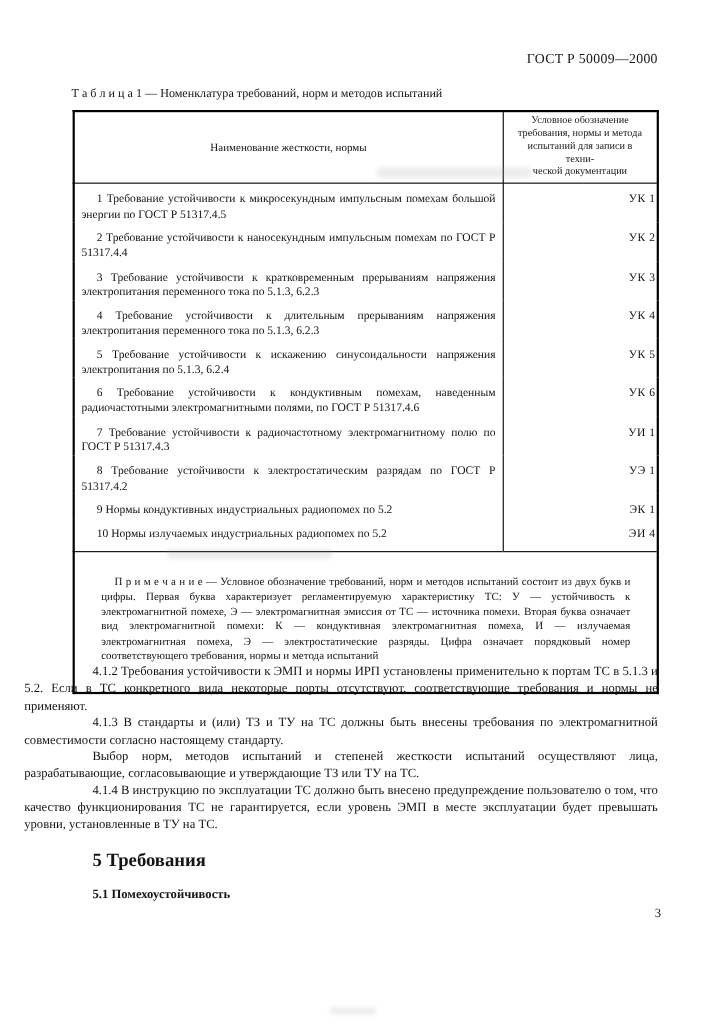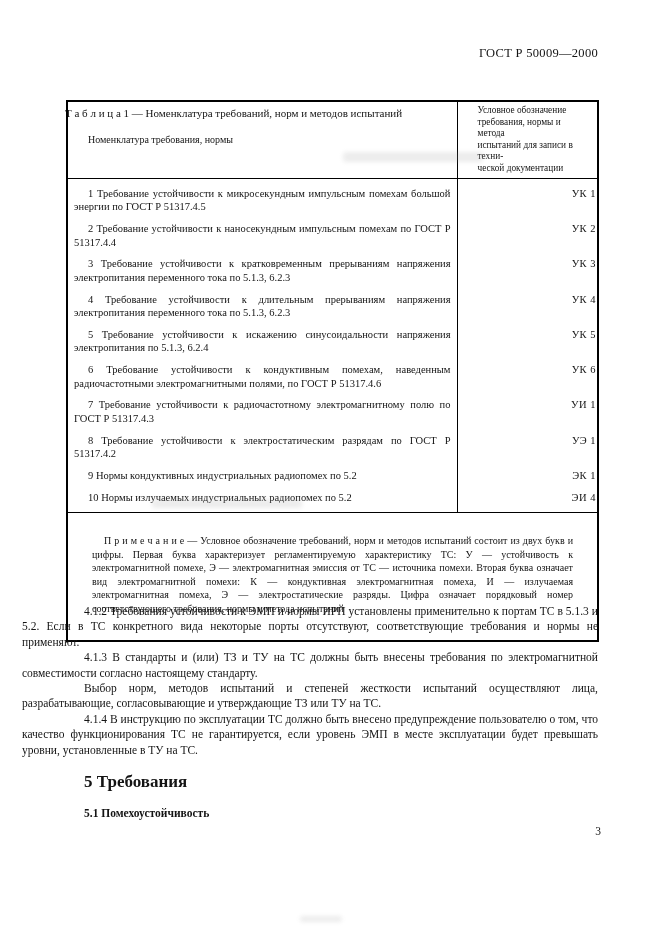--- a/index.html
+++ b/index.html
@@ -17,39 +17,38 @@
     font-weight: normal;
     font-size: 12.5px;
     letter-spacing: 0.3px;
     white-space: nowrap;
   }
   .table-caption {
     position: absolute;
     top: 79px; left: 65px;
     font-size: 11px;
     white-space: nowrap;
-    margin-top: 28px;
   }
   table.main-table {
     position: absolute;
     top: 100px; left: 66px;
     width: 531px;
     border-collapse: collapse;
     table-layout: fixed;
     border: 2px solid #000;
     font-size: 10.5px;
   }
   .main-table col.c-name { width: 390px; }
   .main-table col.c-code { width: 141px; }
   .main-table th {
     font-weight: normal;
     border-bottom: 1.5px solid #000;
     vertical-align: middle;
-    text-align: left;
-    padding: 3px 20px;
+    text-align: center;
+    padding: 3px 4px;
   }
   .main-table th.h-name {
     border-right: 1.5px solid #000;
     font-size: 10px;
   }
   .main-table th.h-code {
     font-size: 9.3px;
     line-height: 1.25;
     white-space: pre-line;
   }
@@ -132,21 +131,21 @@
 
 <div class="table-caption">Т а б л и ц а  1 — Номенклатура требований, норм и методов испытаний</div>
 
 <table class="main-table">
   <colgroup>
       <col class="c-name">
       <col class="c-code">
     </colgroup>
   <thead>
     <tr>
-      <th class="h-name">Номенклатура требования, нормы</th>
+      <th class="h-name">Наименование жесткости, нормы</th>
       <th class="h-code">Условное обозначение
 требования, нормы и метода
 испытаний для записи в
 техни-
 ческой документации</th>
     </tr>
   </thead>
   <tbody>
       <tr>
     <td class="name">

